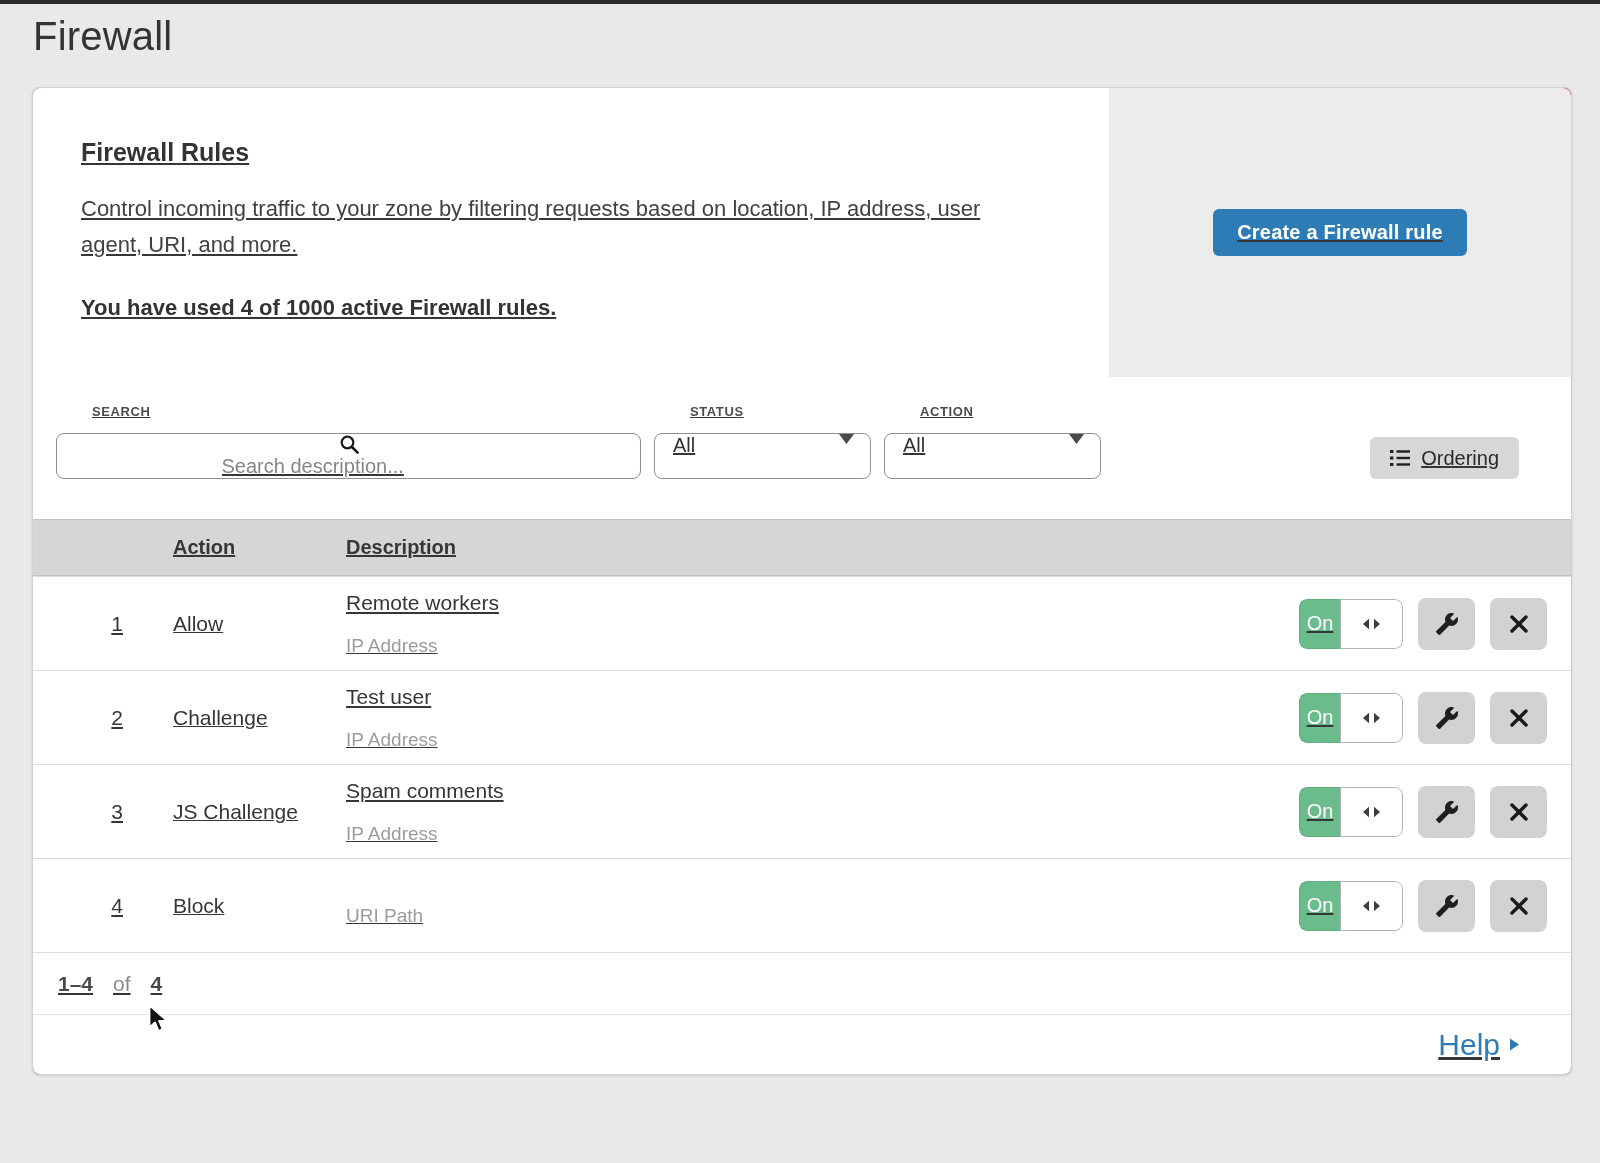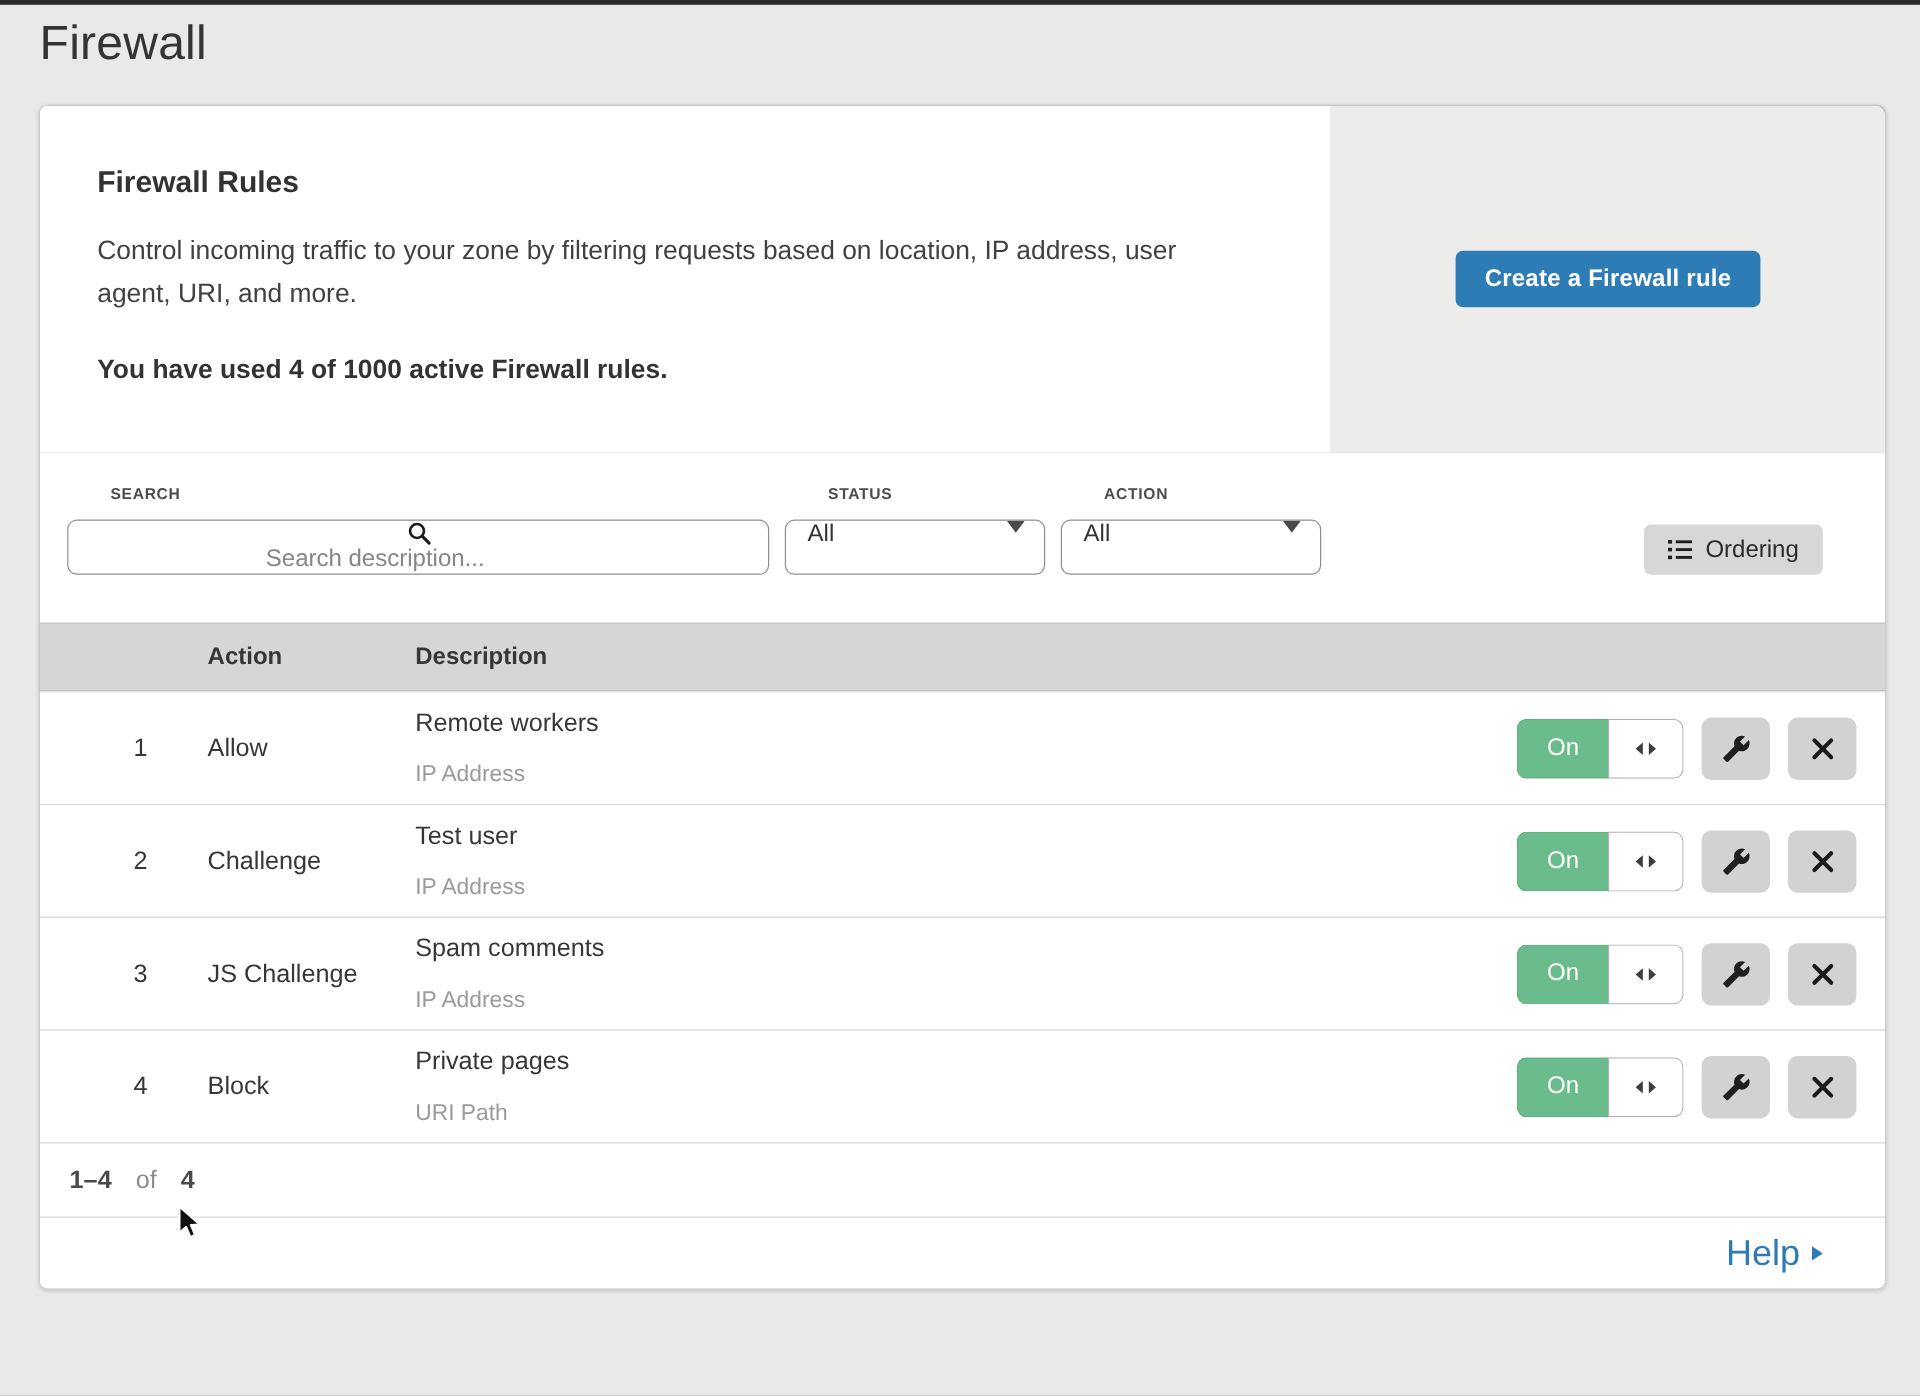--- a/index.html
+++ b/index.html
@@ -12,25 +12,26 @@
     overflow: hidden;
   }
   .top-edge { height: 4px; background: #2b2b2b; width: 100%; }
 
   .page-header { padding: 10px 33px 0 33px; }
   .page-title { font-size: 40px; font-weight: 500; color: #343434; letter-spacing: .2px; }
   .page-subtitle { font-size: 28px; font-weight: 400; color: #6e6e6e; margin-top: 26px; }
 
   .card {
     margin: 28px 28px 0 32px;
-    background: #a3a3a3;
+    background: #be185d;
     border: 1px solid #d2d2d1;
     border-radius: 8px;
     box-shadow: 0 1px 3px rgba(0,0,0,.12);
     overflow: hidden;
+    text-decoration: underline;
   }
 
   
   .intro { display: flex; height: 289px; }
   .intro-left { flex: 1 1 auto; padding: 50px 48px 0 48px; background: #ffffff; }
   .intro-heading { font-size: 25px; font-weight: 700; color: #333333; }
   .intro-desc { margin-top: 24px; font-size: 22px; line-height: 36px; color: #414141; max-width: 945px; }
   .intro-usage { margin-top: 32px; font-size: 22px; font-weight: 700; color: #333333; }
   .intro-right {
     flex: 0 0 462px; background: #ececeb; border-top-right-radius: 8px;
@@ -85,21 +86,21 @@
   .tbl-row { display: flex; align-items: center; height: 94px; background: #fff; border-top: 1px solid #dcdcdc; }
   .tbl-row:first-of-type { border-top: none; }
   .row-num { font-size: 21px; color: #363636; }
   .row-action { font-size: 21px; color: #363636; }
   .desc-main { font-size: 21px; color: #363636; }
   .desc-sub { font-size: 19px; color: #9b9b9b; margin-top: 20px; }
 
   .row-controls { display: flex; align-items: center; margin-left: auto; padding-right: 24px; }
   .toggle { display: flex; height: 50px; border-radius: 8px; overflow: hidden; }
   .toggle-on {
-    width: 76px; background: #6abc8c; color: #fff; font-size: 20px;
+    width: 41px; background: #6abc8c; color: #fff; font-size: 20px;
     display: flex; align-items: center; justify-content: center;
     border: 1.5px solid #5fae80; border-right: none; border-radius: 8px 0 0 8px; cursor: pointer;
   }
   .toggle-handle {
     width: 63px; background: #fff; border: 1.5px solid #b3b3b3; border-radius: 0 8px 8px 0;
     display: flex; align-items: center; justify-content: center; cursor: pointer;
   }
   .sq-btn {
     width: 57px; height: 52px; background: #d2d2d1; border: none; border-radius: 8px;
     display: flex; align-items: center; justify-content: center; cursor: pointer; margin-left: 15px;
@@ -311,21 +312,20 @@
       </button>
     </div>
   </div>
 
   <div class="tbl-row">
     <div class="col-num">
         <span class="row-num">4</span>
       </div>
     <div class="col-action"><span class="row-action">Block</span></div>
     <div class="col-desc">
-      <div class="desc-main">Private pages</div>
       <div class="desc-sub">URI Path</div>
     </div>
     <div class="row-controls">
       <div class="toggle">
         <div class="toggle-on">On</div>
         <div class="toggle-handle">
           <span>
             <svg width="17" height="12" viewBox="0 0 17 12">
                 <polygon points="0,6 6,0.8 6,11.2" fill="#3d3d3d"></polygon>
                 <polygon points="17,6 11,0.8 11,11.2" fill="#3d3d3d"></polygon>

